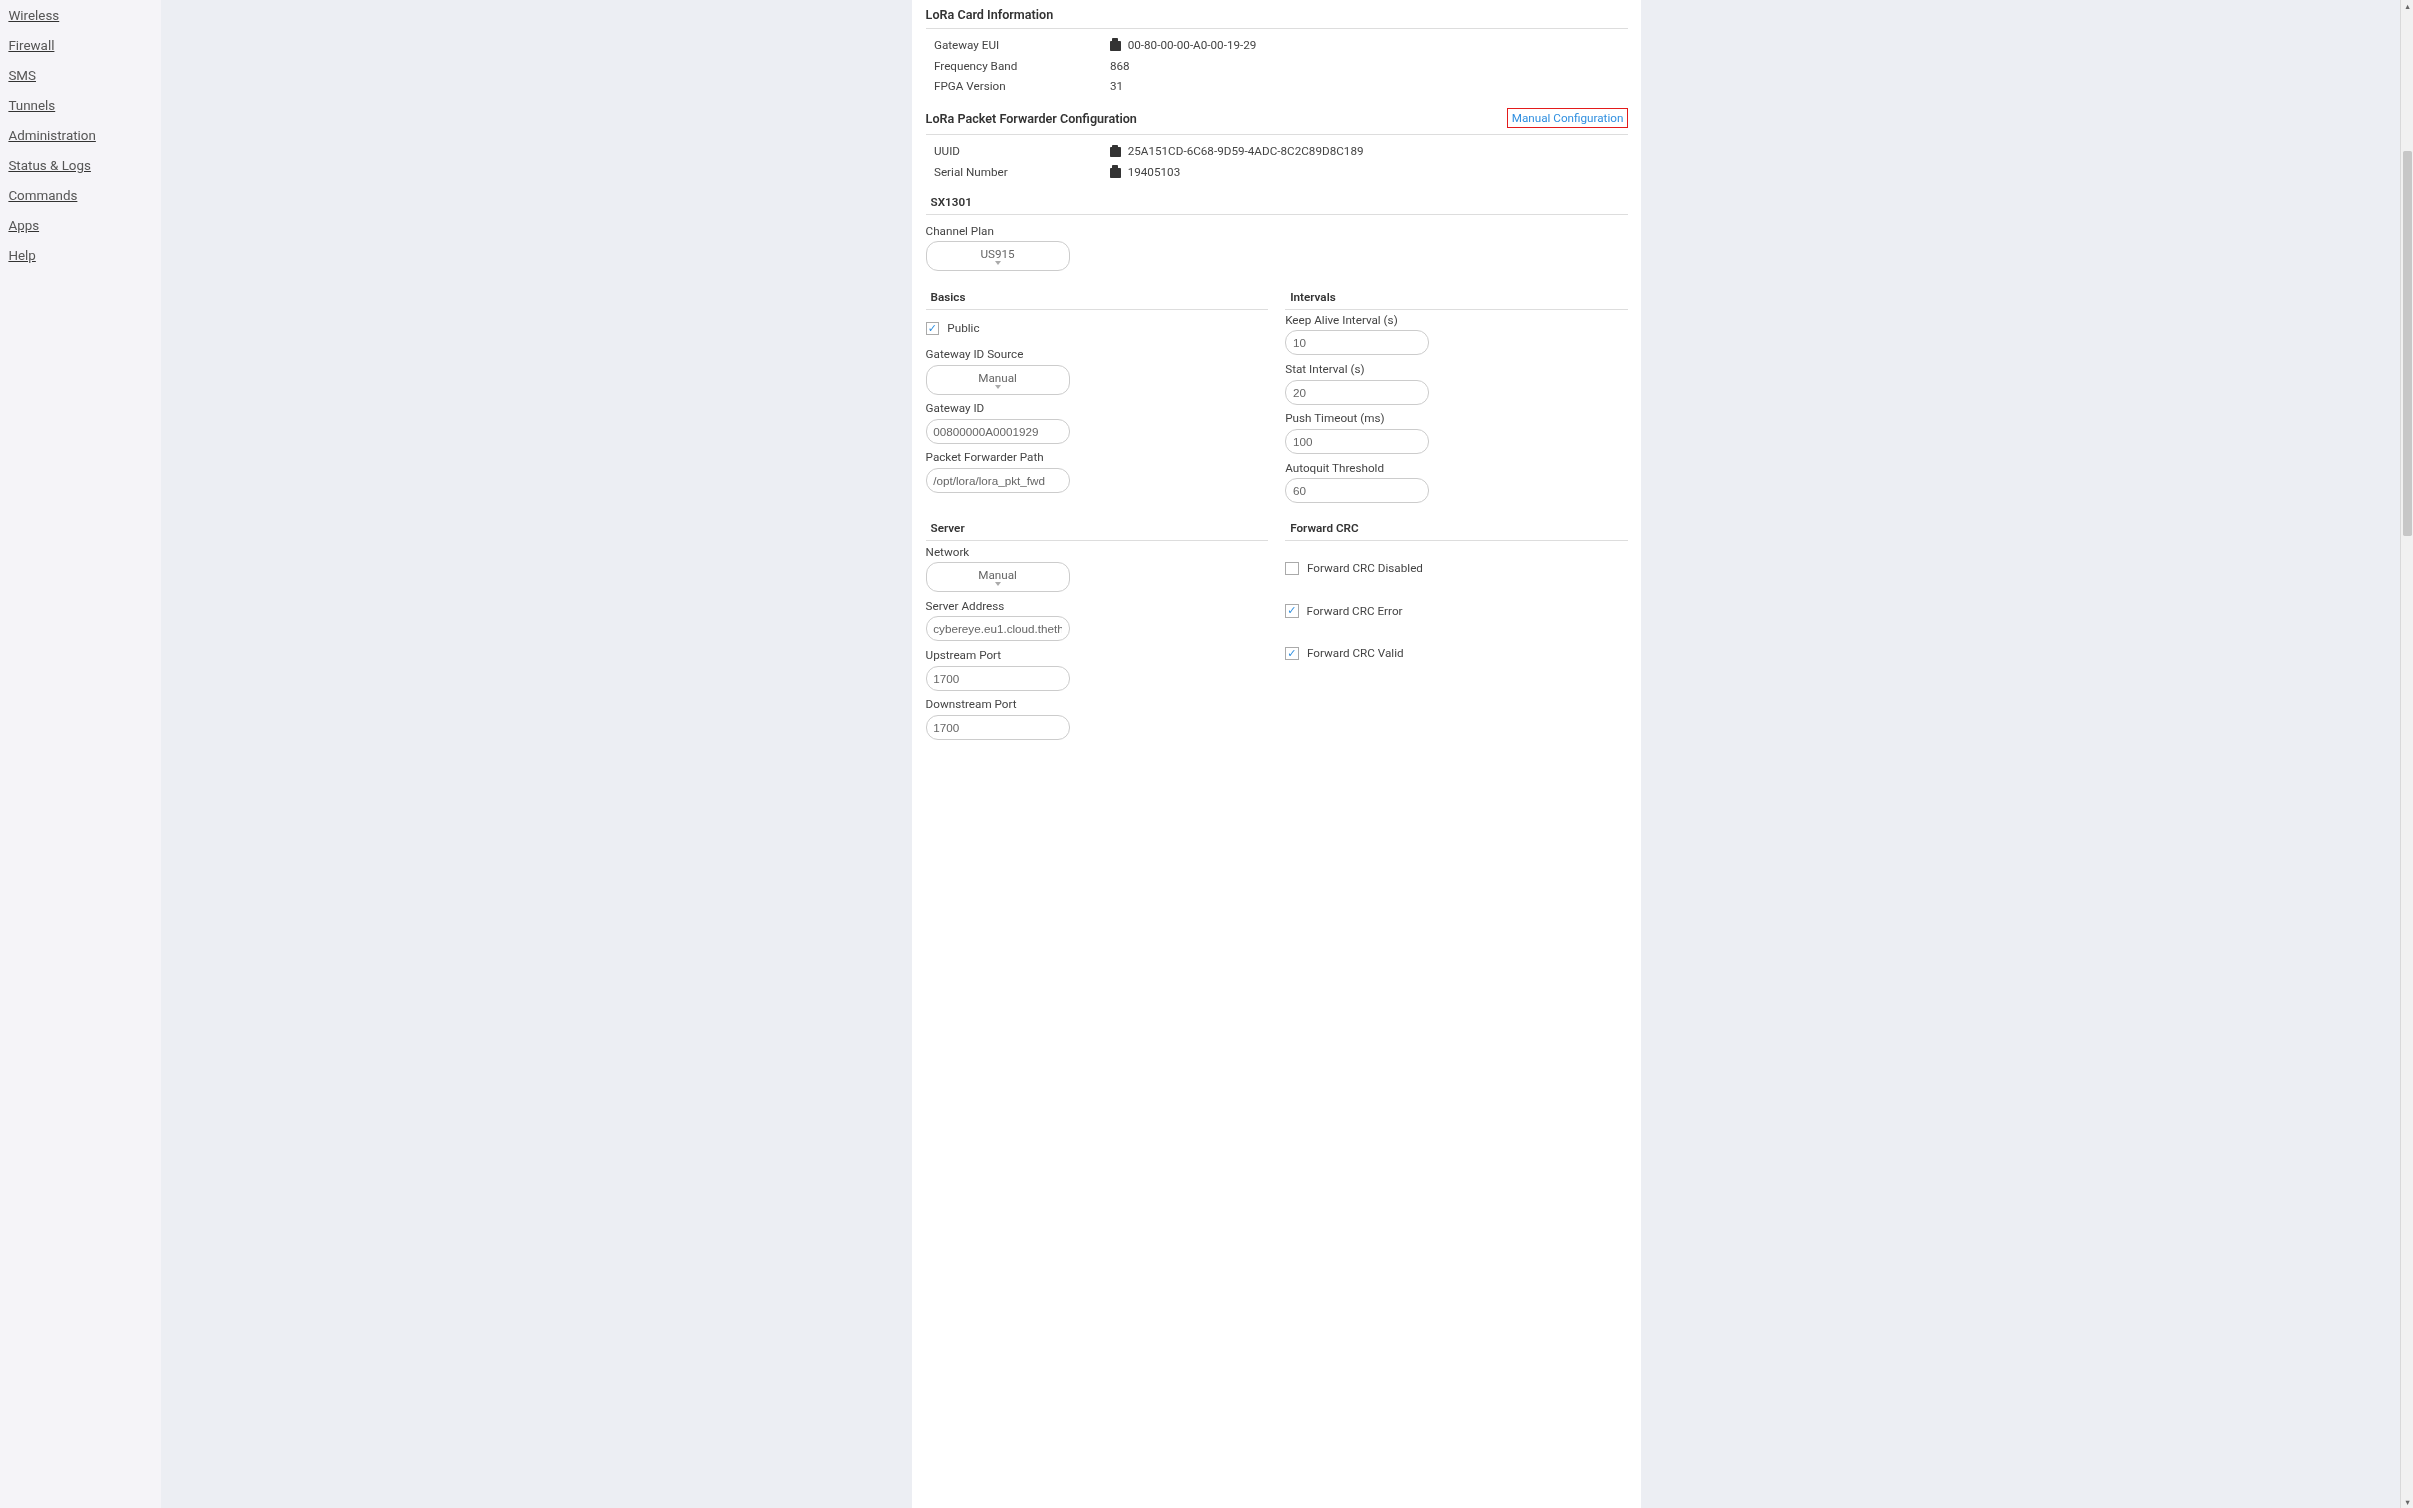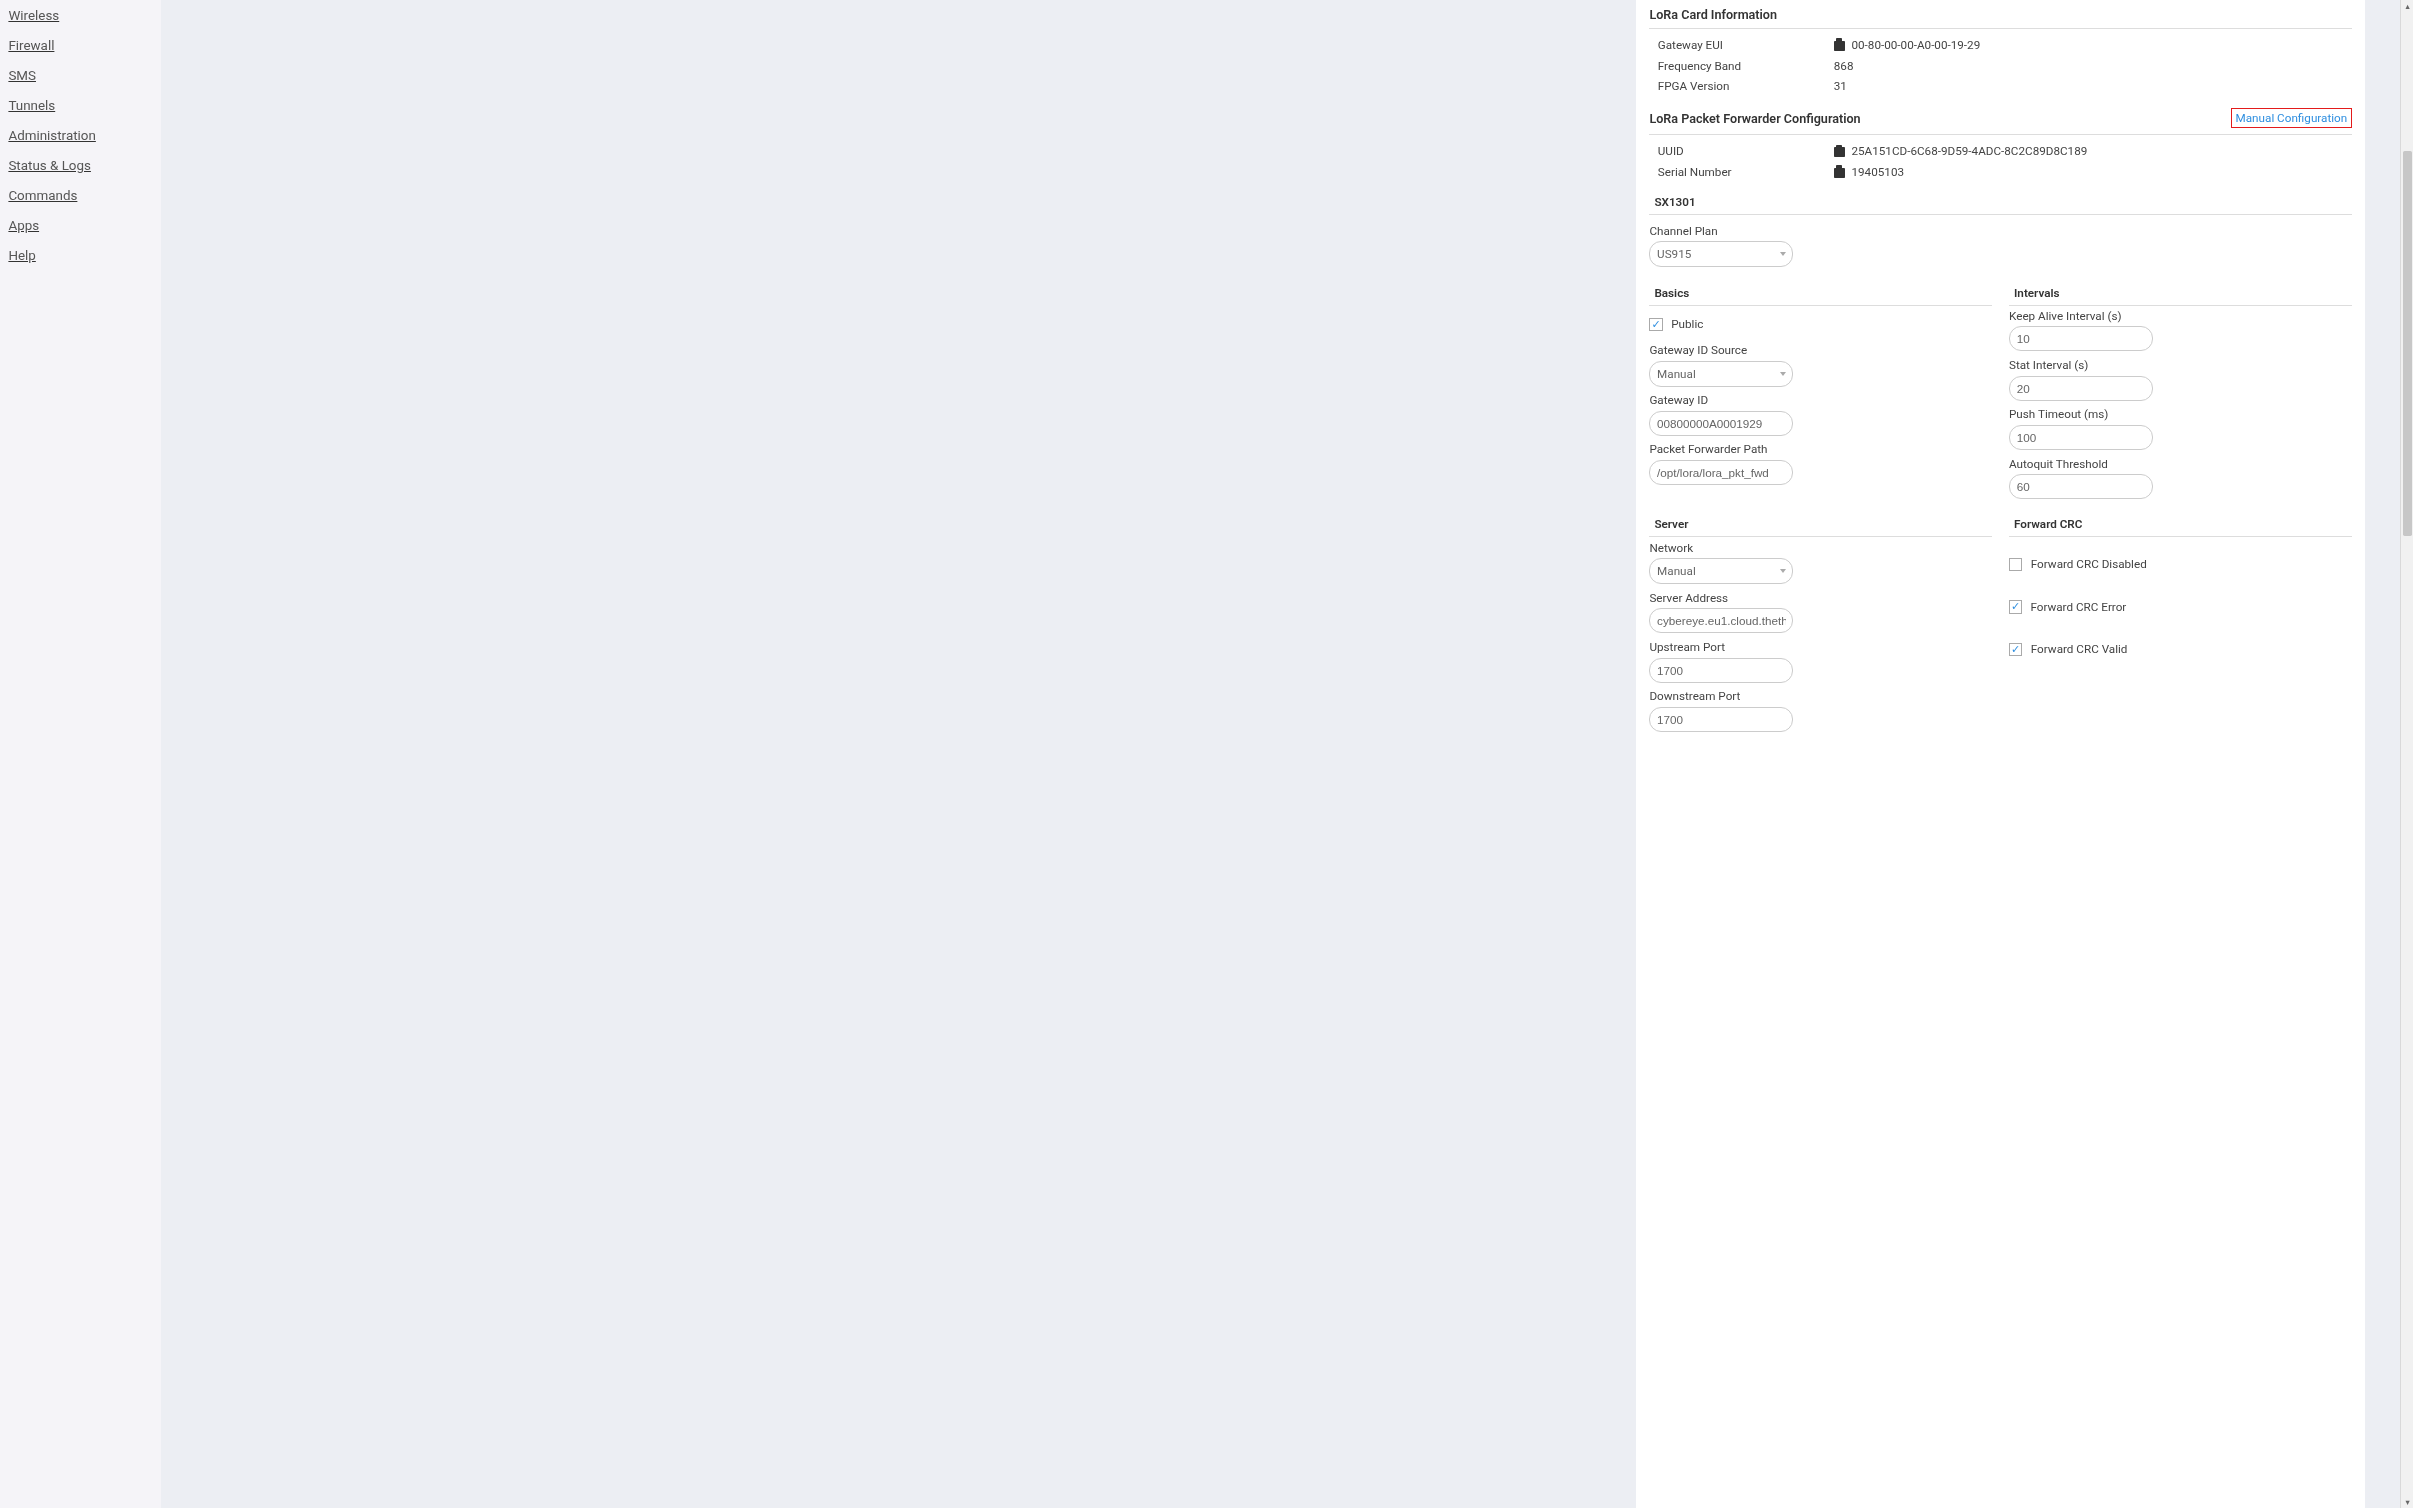--- a/index.html
+++ b/index.html
@@ -22,23 +22,23 @@
 }
 .sidebar-item {
   padding: 7.5px 8.4px;
   font-size: 13.4px;
   color: #555;
   cursor: pointer;
 }
 .content-wrap {
   flex: 1;
   display: flex;
-  justify-content: flex-end;
+  justify-content: center;
   padding-left: 13.4px;
-  padding-right: 48px;
+  padding-right: 34px;
 }
 .panel {
   width: 729px;
   background: #fff;
   padding: 0 13.4px 25px 13.4px;
 }
 .section-header {
   font-size: 12.6px;
   font-weight: 600;
   color: #333;
@@ -102,20 +102,21 @@
   margin-bottom: 3.4px;
 }
 .field-input, .field-select {
   width: 144px;
   padding: 5px 6.7px;
   border: 0.8px solid #ccc;
   font-size: 11.7px;
   color: #666;
   background: #fff;
   border-radius: 12px;
+  flex-direction: column;
 }
 .field-select {
   display:flex;
   justify-content:space-between;
   align-items:center;
   cursor:pointer;
 }
 .chev {
   width:0;height:0;
   border-left:3.4px solid transparent;

